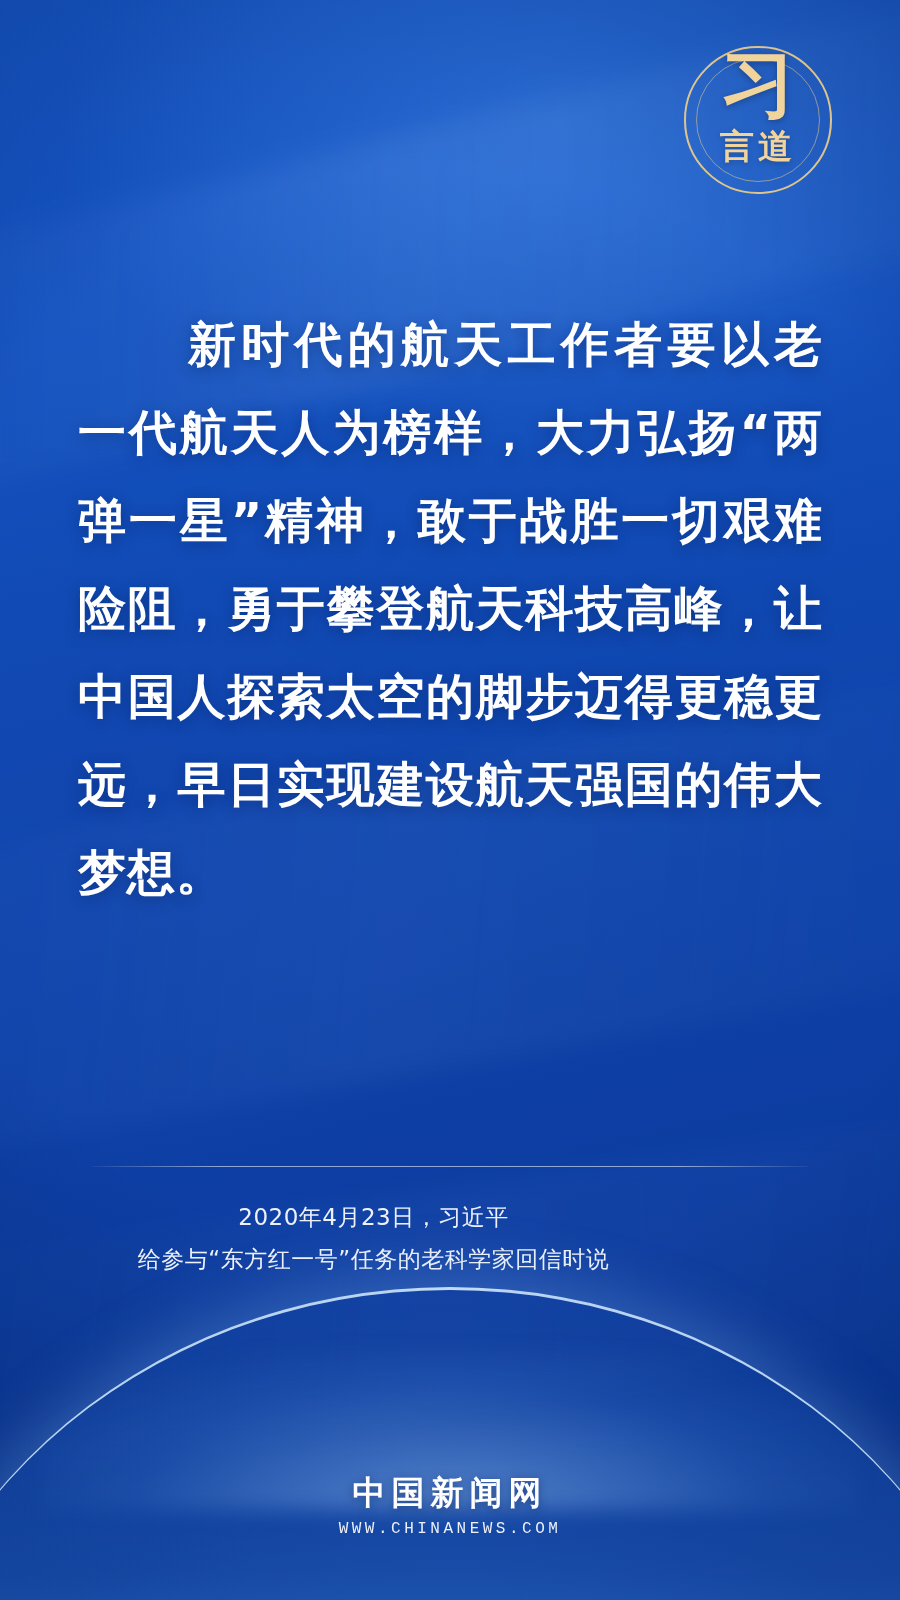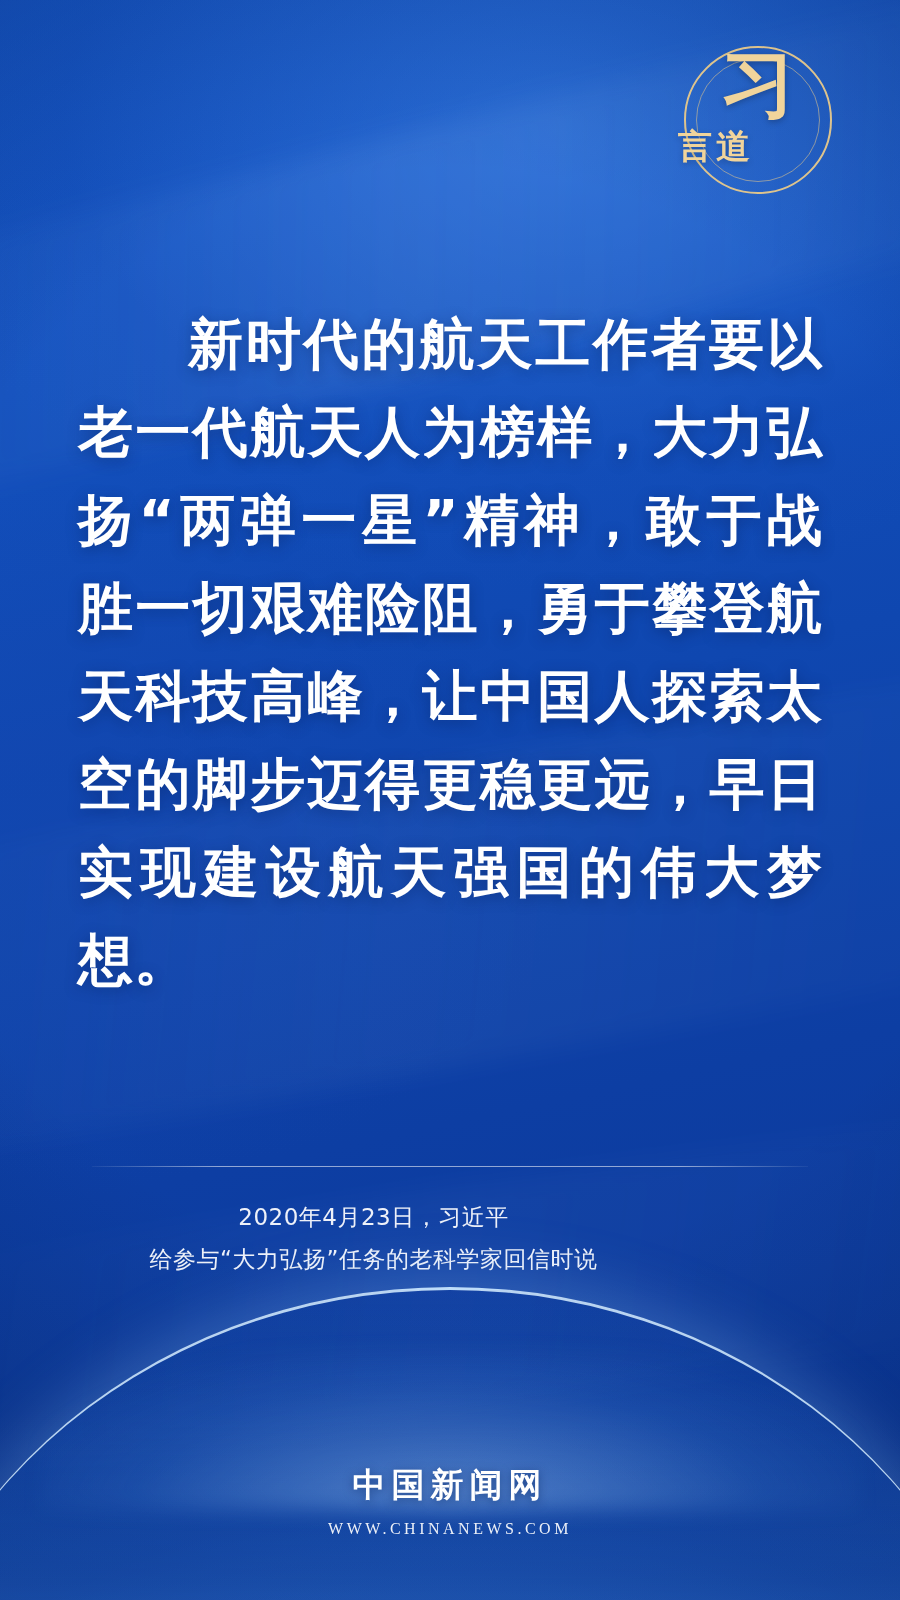--- a/index.html
+++ b/index.html
@@ -75,40 +75,40 @@
     line-height: 74px;
     font-weight: 700;
     color: #f0d49b;
     letter-spacing: 0;
     text-shadow: 0 2px 6px rgba(0,0,0,0.25);
   }
   .seal .ch-pair {
     position: absolute;
     left: 0; top: 88px;
     width: 160px;
-    text-align: left;
+    text-align: center;
     font-family: "DejaVu Serif", serif;
     font-size: 34px;
     line-height: 36px;
     font-weight: 700;
     color: #f0d49b;
     letter-spacing: 4px;
     text-shadow: 0 2px 6px rgba(0,0,0,0.22);
   }
 
   
   .quote {
     position: absolute;
     left: 78px;
     top: 300px;
     width: 745px;
     color: #ffffff;
     font-family: "DejaVu Sans", "Liberation Sans", sans-serif;
     font-weight: 700;
-    font-size: 55px;
+    font-size: 48px;
     line-height: 88px;
     letter-spacing: 1px;
     text-indent: 110px;
     text-align: justify;
     text-shadow: 0 3px 14px rgba(6,30,90,0.45);
   }
 
   
   .divider {
     position: absolute;
@@ -167,22 +167,22 @@
     display: inline-block;
     font-family: "DejaVu Serif", serif;
     font-size: 33px;
     line-height: 50px;
     font-weight: 700;
     color: #ffffff;
     letter-spacing: 6px;
     text-shadow: 0 2px 10px rgba(4,30,90,0.5);
   }
   .brand .url {
-    margin-top: 10px;
-    font-family: Liberation Serif, serif;
+    margin-top: 2px;
+    font-family: Liberation Mono, monospace;
     font-size: 16px;
     letter-spacing: 3.5px;
     color: rgba(255,255,255,0.92);
   }
 </style>
 </head>
 <body>
 
 <div class="poster">
 
@@ -197,21 +197,21 @@
     <div class="ch-big">习</div>
     <div class="ch-pair">言道</div>
   </div>
 
   <div class="quote">新时代的航天工作者要以老一代航天人为榜样，大力弘扬“两弹一星”精神，敢于战胜一切艰难险阻，勇于攀登航天科技高峰，让中国人探索太空的脚步迈得更稳更远，早日实现建设航天强国的伟大梦想。</div>
 
   <div class="divider"></div>
 
   <div class="source">
     <div>2020年4月23日，习近平</div>
-    <div>给参与“大力弘扬”任务的老科学家回信时说</div>
+    <div>给参与“东方红一号”任务的老科学家回信时说</div>
   </div>
 
   <div class="horizon-glow"></div>
   <div class="horizon"></div>
 
   <div class="brand">
     <div class="cn">中国新闻网</div>
     <div class="url">WWW.CHINANEWS.COM</div>
   </div>
 

